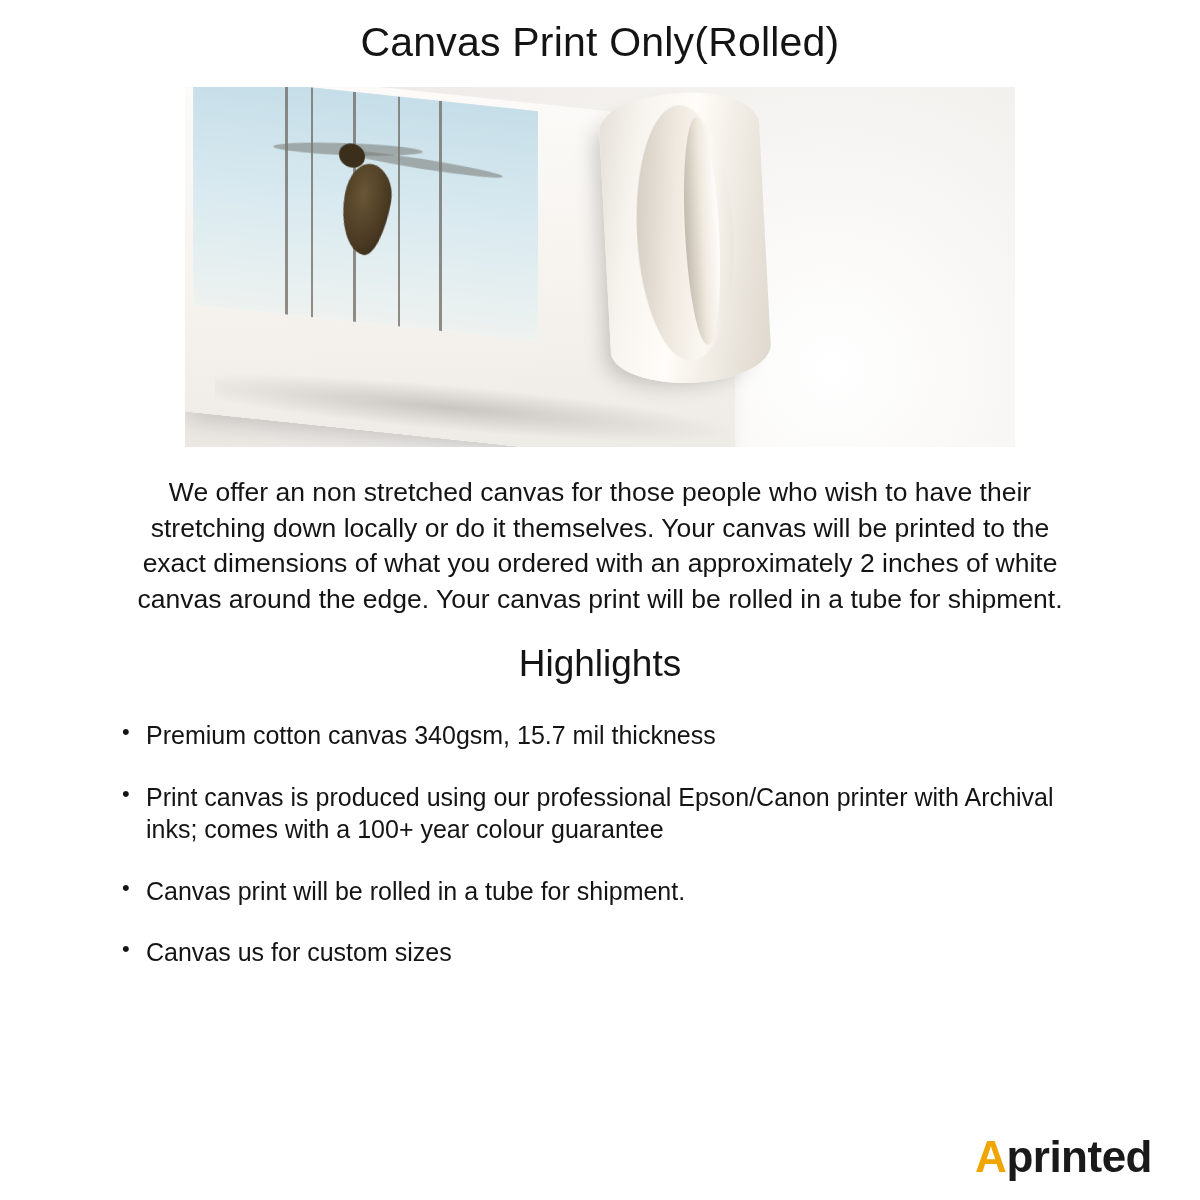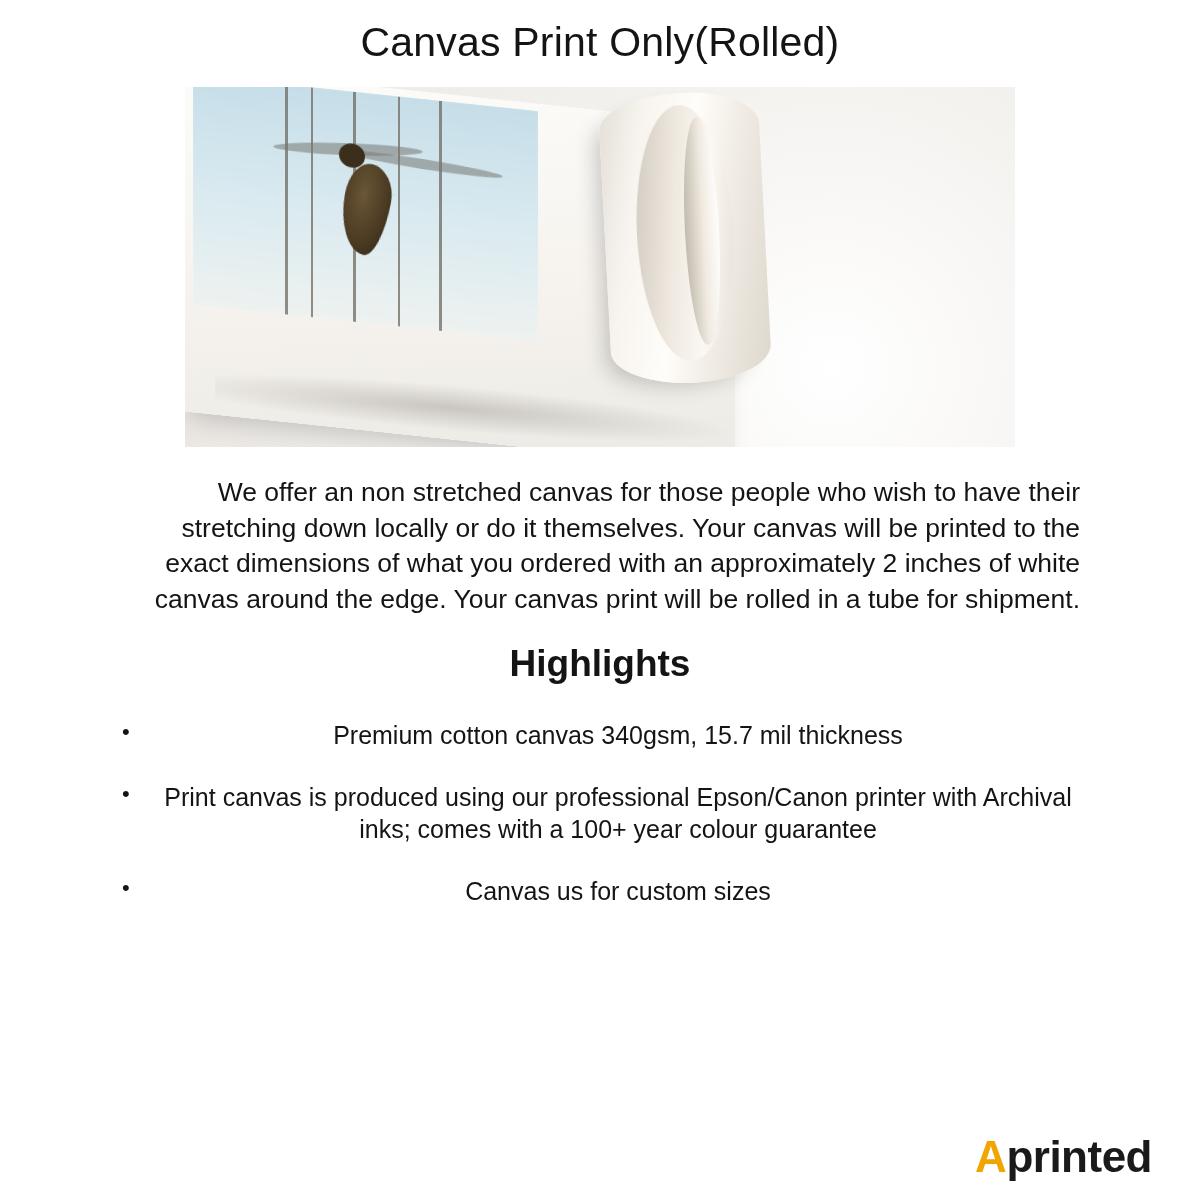--- a/index.html
+++ b/index.html
@@ -156,34 +156,33 @@
     background: radial-gradient(ellipse at 45% 50%, rgba(90,85,78,0.26) 0%, rgba(255,255,255,0) 70%);
     transform: skewY(5deg);
   }
 
   
   .body-copy {
     margin: 28px 120px 0 120px;
     font-size: 26.5px;
     line-height: 1.34;
     color: #141414;
-    text-align: right;
+    text-align: center;
   }
   .highlights-title {
     text-align: center;
     font-size: 37px;
     margin: 26px 0 0 0;
-    font-weight: bold;
+    font-weight: normal;
     color: #141414;
   }
   ul.highlights {
     list-style: none;
     margin: 34px 0 14px 0;
     padding: 0 110px 0 120px;
-    text-align: center;
   }
   ul.highlights li {
     position: relative;
     padding-left: 26px;
     font-size: 25px;
     line-height: 1.3;
     margin-bottom: 29px;
     color: #141414;
   }
   ul.highlights li::before {
@@ -244,20 +243,21 @@
     </div>
   </div>
 
   <p class="body-copy">We offer an non stretched canvas for those people who wish to have their stretching down locally or do it themselves. Your canvas will be printed to the exact dimensions of what you ordered with an approximately 2 inches of white canvas around the edge. Your canvas print will be rolled in a tube for shipment.</p>
 
   <h2 class="highlights-title">Highlights</h2>
 
   <ul class="highlights">
     <li>Premium cotton canvas 340gsm, 15.7 mil thickness</li>
     <li>Print canvas is produced using our professional Epson/Canon printer with Archival inks; comes with a 100+ year colour guarantee</li>
+    <li>Canvas print will be rolled in a tube for shipment.</li>
     <li>Canvas us for custom sizes</li>
   </ul>
 
   <div class="logo">
     <span class="a-mark">A</span>
       <span>printed</span>
   </div>
 
 </div>
 

